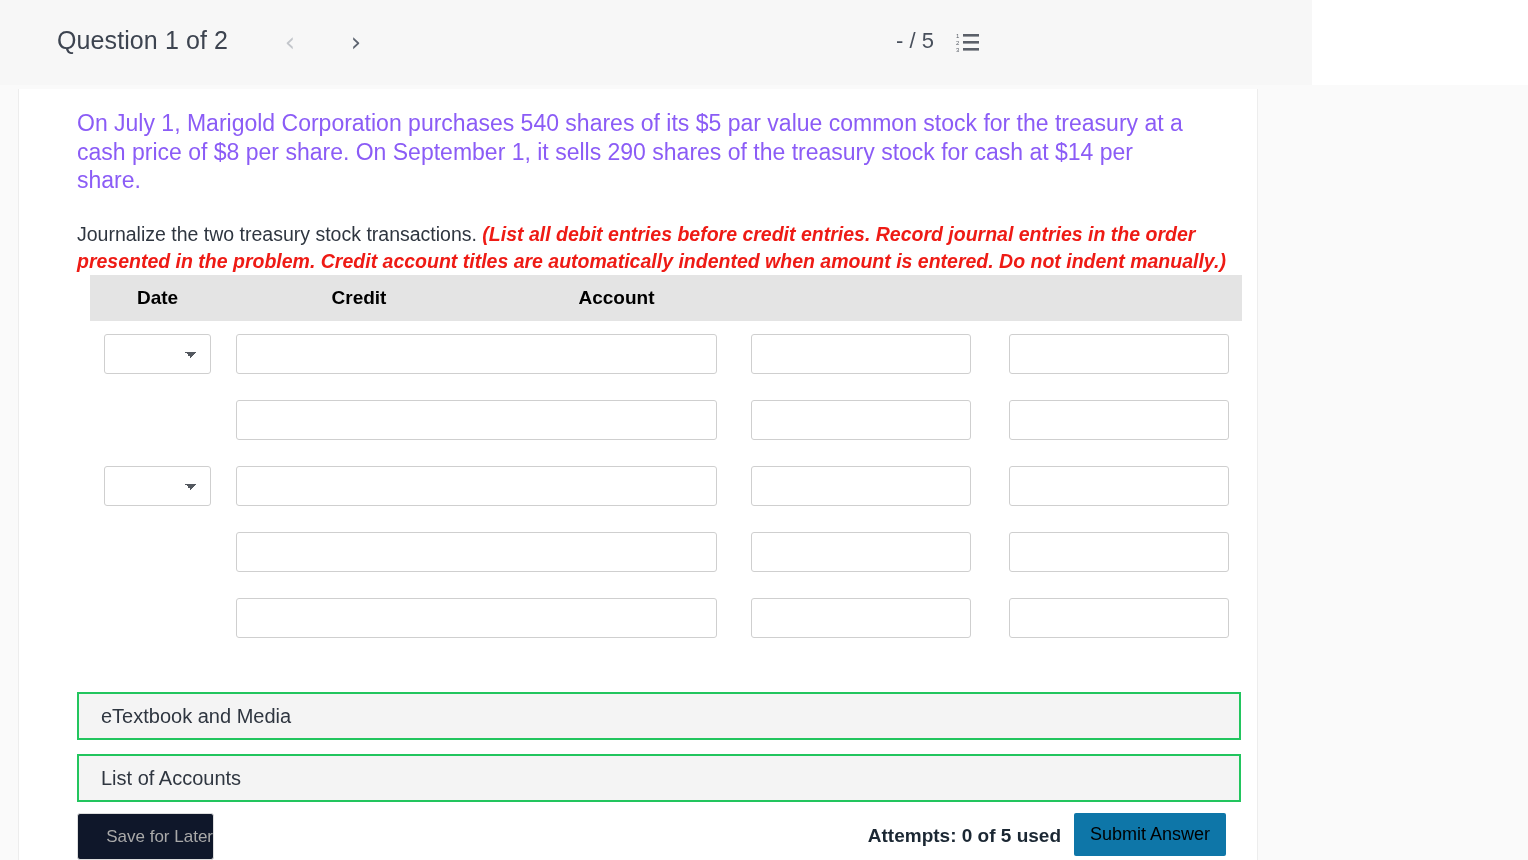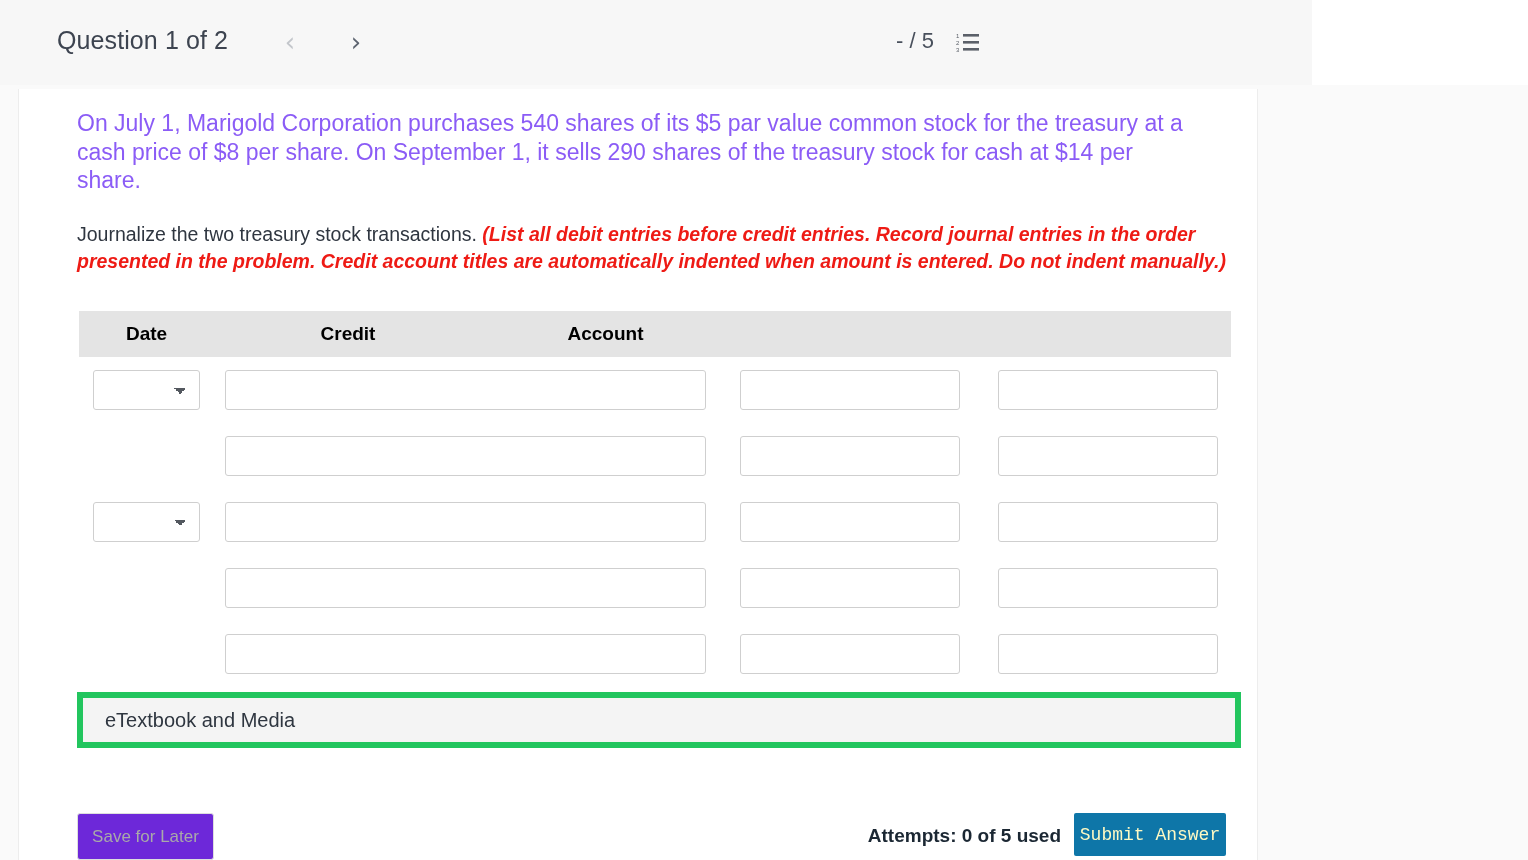--- a/index.html
+++ b/index.html
@@ -119,23 +119,22 @@
   }
   .red-note {
     color: #ee1b15;
     font-style: italic;
     font-weight: bold;
   }
 
   
   .jtable {
     position: absolute;
-    left: 60px; top: 186px;
+    left: 71px; top: 186px;
     width: 1152px;
-    margin-top: 36px;
   }
   .jthead {
     display: flex;
     align-items: center;
     height: 46px;
     background: #e4e4e4;
   }
   .th {
     font-size: 19px;
     font-weight: bold;
@@ -191,23 +190,23 @@
     font-family: "Liberation Sans", sans-serif;
   }
   .in-account { width: 481px; }
   .in-money   { width: 220px; }
 
   
   .panel {
     position: absolute;
     left: 58px;
     width: 1164px;
-    height: 56px;
+    height: 48px;
     background: #f4f4f4;
-    border: 6px solid #22c55e;
+    border: 2px solid #22c55e;
     display: flex;
     align-items: center;
     padding-left: 22px;
     cursor: pointer;
   }
   .panel-label {
     font-size: 20px;
     color: #2f3640;
   }
   .panel-etextbook { top: 603px; }
@@ -216,46 +215,47 @@
   
   .footer {
     position: absolute;
     left: 58px; top: 724px;
     width: 1164px; height: 48px;
   }
   .save-later {
     position: absolute;
     left: 0; top: 0;
     width: 137px; height: 47px;
-    background: #6d28d9;
+    background: #0f172a;
     border: 1px solid #dedede;
     border-radius: 3px;
     font-size: 17px;
     color: #a9a9a9;
     font-family: "Liberation Sans", sans-serif;
     cursor: pointer;
+    text-align: right;
   }
   .attempts {
     position: absolute;
     right: 180px; top: 12px;
     font-size: 19px;
     font-weight: bold;
     color: #1b2733;
     white-space: nowrap;
   }
   .submit-btn {
     position: absolute;
     right: 15px; top: 0;
     width: 152px; height: 43px;
     background: #0e76a8;
     border: none;
     border-radius: 2px;
-    color: #fef9c3;
+    color: #000000;
     font-size: 18px;
-    font-family: Liberation Mono, monospace;
+    font-family: Liberation Sans, sans-serif;
     cursor: pointer;
   }
 </style>
 </head>
 <body>
 
 <div class="topbar">
   <div class="q-title">Question 1 of 2</div>
 
   <button class="nav-arrow nav-prev">
@@ -375,20 +375,23 @@
       </div>
       <div class="cell-credit">
         <input class="txt in-money" type="text" style="">
       </div>
     </div>
   </div>
 
   <div class="panel panel-etextbook">
     <span class="panel-label">eTextbook and Media</span>
   </div>
+  <div class="panel panel-accounts">
+    <span class="panel-label">List of Accounts</span>
+  </div>
 
   <div class="footer">
     <button class="save-later">Save for Later</button>
     <div class="attempts">Attempts: 0 of 5 used</div>
     <button class="submit-btn">Submit Answer</button>
   </div>
 
 </div>
 
 </body></html>

